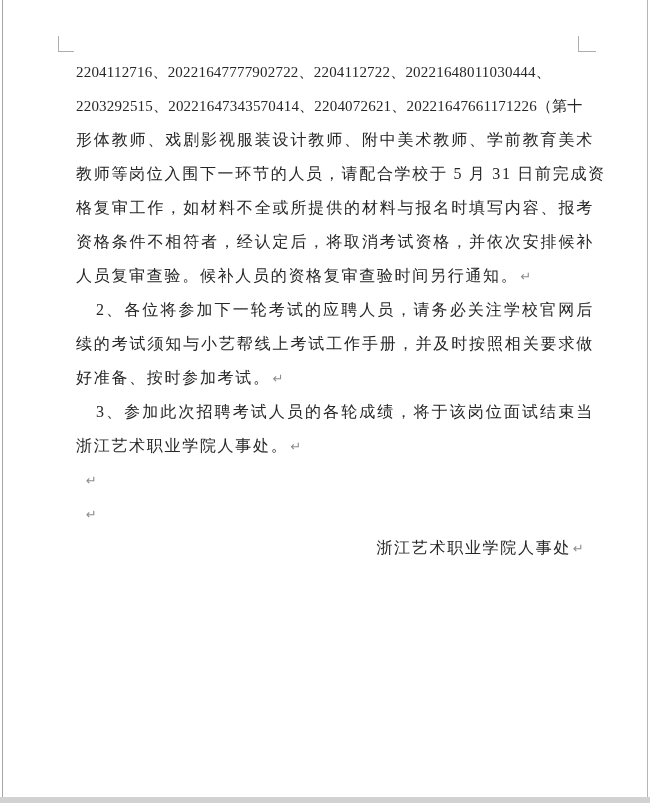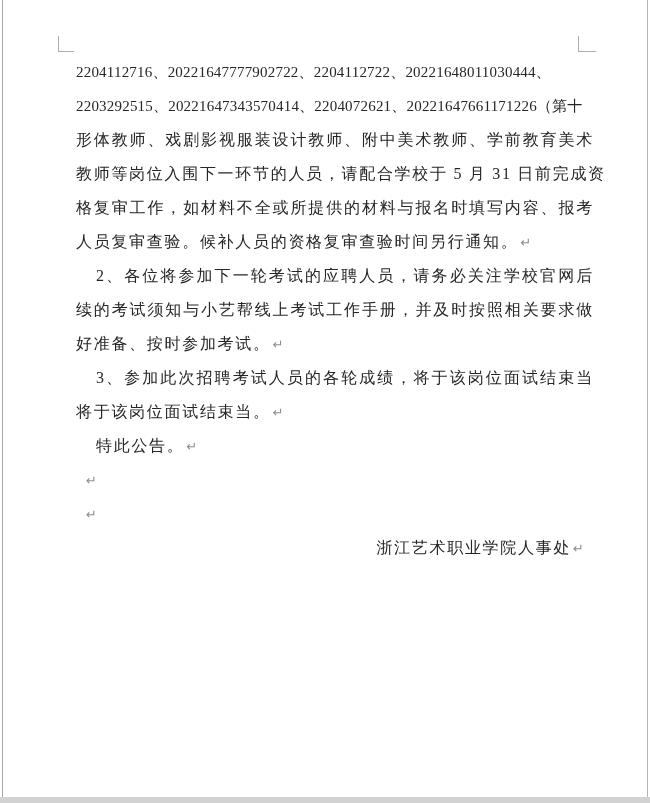--- a/index.html
+++ b/index.html
@@ -94,44 +94,44 @@
 
     <div class="line fill">
       <span>形体教师、戏剧影视服装设计教师、附中美术教师、学前教育美术</span>
     </div>
     <div class="line fill">
       <span>教师等岗位入围下一环节的人员，请配合学校于 5 月 31 日前完成资</span>
     </div>
     <div class="line fill">
       <span>格复审工作，如材料不全或所提供的材料与报名时填写内容、报考</span>
     </div>
+    <div class="line fill">
+      <span>资格条件不相符者，经认定后，将取消考试资格，并依次安排候补</span>
+    </div>
     <div class="line">
       <span>人员复审查验。候补人员的资格复审查验时间另行通知。</span><span class="pilcrow">↵</span>
     </div>
 
     <div class="line fill indent">
       <span>2、各位将参加下一轮考试的应聘人员，请务必关注学校官网后</span>
     </div>
     <div class="line fill">
       <span>续的考试须知与小艺帮线上考试工作手册，并及时按照相关要求做</span>
     </div>
     <div class="line">
       <span>好准备、按时参加考试。</span><span class="pilcrow">↵</span>
     </div>
 
     <div class="line fill indent">
       <span>3、参加此次招聘考试人员的各轮成绩，将于该岗位面试结束当</span>
     </div>
     <div class="line">
-      <span>将于该岗位面试结束当。</span><span class="pilcrow">↵</span>
+      <span>浙江艺术职业学院人事处。</span><span class="pilcrow">↵</span>
     </div>
 
-    <div class="line indent">
-      <span>特此公告。</span><span class="pilcrow">↵</span>
-    </div>
 
     <div class="line indent-sm">
       <span class="pilcrow">↵</span>
     </div>
     <div class="line indent-sm">
       <span class="pilcrow">↵</span>
     </div>
 
     <div class="line sig-line">
       <span>浙江艺术职业学院人事处</span><span class="pilcrow">↵</span>

